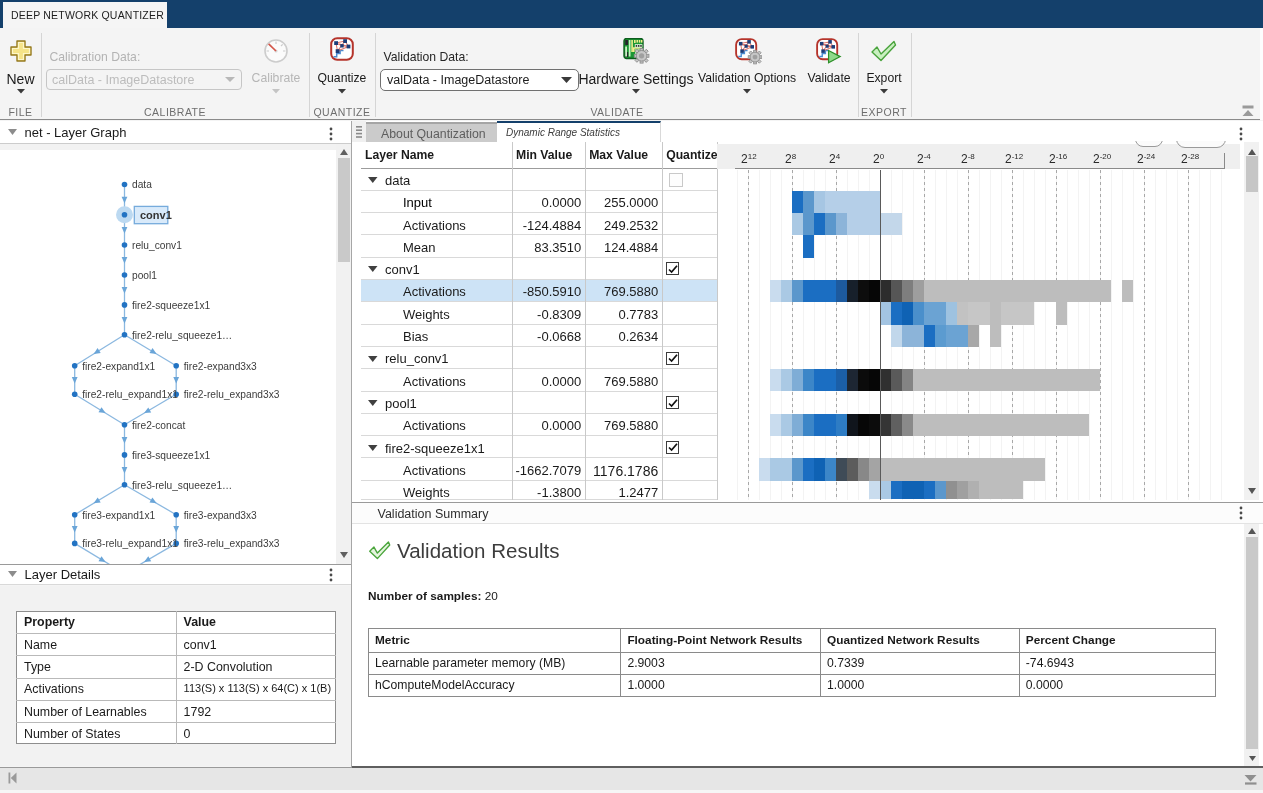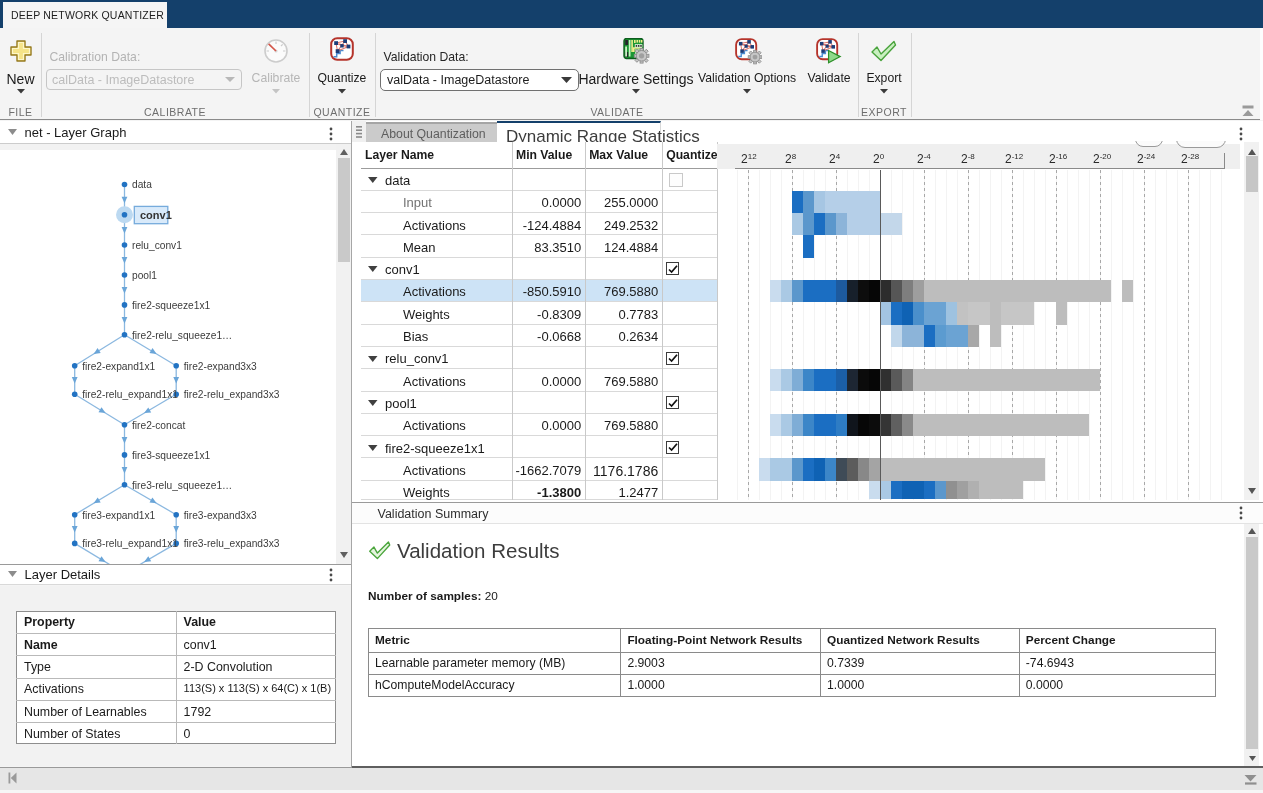--- a/index.html
+++ b/index.html
@@ -270,21 +270,21 @@
 <svg class="abs" style="left:329px;top:568px;" width="4" height="14">
     <circle cx="2" cy="2" r="1.4" fill="#4a4a4a"></circle>
     <circle cx="2" cy="7" r="1.4" fill="#4a4a4a"></circle>
     <circle cx="2" cy="12" r="1.4" fill="#4a4a4a"></circle>
   </svg>
 <div class="abs" style="left:0;top:585.5px;width:351px;height:180.5px;background:#f2f2f2;"></div>
 <div class="abs" style="left:16px;top:610.7px;width:320px;height:133.8px;background:#ffffff;border:1px solid #8e8e8e;box-sizing:border-box;"></div>
 <div class="tx" style="left:24px;top:615.3000000000001px;font-size:12.4px;font-weight:bold;color:#1a1a1a;">Property</div>
 <div class="tx" style="left:183.6px;top:615.3000000000001px;font-size:12.4px;font-weight:bold;color:#1a1a1a;">Value</div>
 <div class="abs" style="left:16px;top:633.0px;width:320px;height:1px;background:#b9b9b9;"></div>
-<div class="tx" style="left:24px;top:637.6px;font-size:12.4px;font-weight:bold;color:#1a1a1a;">Name</div>
+<div class="tx" style="left:24px;top:637.6px;font-size:12.4px;font-weight:normal;color:#1a1a1a;">Name</div>
 <div class="tx" style="left:183.6px;top:637.6px;font-size:12.4px;font-weight:normal;color:#1a1a1a;">conv1</div>
 <div class="abs" style="left:16px;top:655.3000000000001px;width:320px;height:1px;background:#b9b9b9;"></div>
 <div class="tx" style="left:24px;top:659.9000000000001px;font-size:12.4px;font-weight:normal;color:#1a1a1a;">Type</div>
 <div class="tx" style="left:183.6px;top:659.9000000000001px;font-size:12.4px;font-weight:normal;color:#1a1a1a;">2-D Convolution</div>
 <div class="abs" style="left:16px;top:677.6px;width:320px;height:1px;background:#b9b9b9;"></div>
 <div class="tx" style="left:24px;top:682.2px;font-size:12.4px;font-weight:normal;color:#1a1a1a;">Activations</div>
 <div class="tx" style="left:183.6px;top:682.2px;font-size:11px;font-weight:normal;color:#1a1a1a;">113(S) x 113(S) x 64(C) x 1(B)</div>
 <div class="abs" style="left:16px;top:699.9000000000001px;width:320px;height:1px;background:#b9b9b9;"></div>
 <div class="tx" style="left:24px;top:704.5000000000001px;font-size:12.4px;font-weight:normal;color:#1a1a1a;">Number of Learnables</div>
 <div class="tx" style="left:183.6px;top:704.5000000000001px;font-size:12.4px;font-weight:normal;color:#1a1a1a;">1792</div>
@@ -299,34 +299,34 @@
 <g fill="#8a8a8a">
       <rect x="1" y="0" width="6" height="1.6"></rect>
       <rect x="1" y="3.4" width="6" height="1.6"></rect>
 <rect x="1" y="6.8" width="6" height="1.6"></rect>
       <rect x="1" y="10.2" width="6" height="1.6"></rect>
     </g>
   </svg>
 <div class="abs" style="left:365.6px;top:122px;width:131.4px;height:20px;background:#cbcbcb;border-top:2px solid #a5a5a5;box-sizing:border-box;"></div>
 <div class="tx" style="left:381px;top:126.5px;font-size:12.3px;color:#5e5e5e;">About Quantization</div>
 <div class="abs" style="left:497px;top:121px;width:164px;height:21px;background:#ffffff;border-top:2.5px solid #14406b;border-right:1px solid #d9d9d9;box-sizing:border-box;"></div>
-<div class="tx" style="left:506px;top:126.5px;font-size:17px;color:#3c3c3c;">Dynamic Range Statistics</div>
+<div class="tx" style="left:506px;top:126.5px;font-size:10px;color:#3c3c3c;font-style:italic;">Dynamic Range Statistics</div>
 <div class="abs" style="left:361px;top:142px;width:355.6px;height:26.5px;background:#ffffff;border-bottom:1px solid #9c9c9c;box-sizing:border-box;"></div>
 <div class="tx" style="left:365px;top:148px;font-size:12.2px;font-weight:bold;color:#1a1a1a;">Layer Name</div>
 <div class="tx" style="left:516px;top:148px;font-size:12.2px;font-weight:bold;color:#1a1a1a;">Min Value</div>
 <div class="tx" style="left:589.2px;top:148px;font-size:12.2px;font-weight:bold;color:#1a1a1a;">Max Value</div>
 <div class="tx" style="left:666.2px;top:148px;font-size:12.2px;font-weight:bold;color:#1a1a1a;">Quantize</div>
 <div class="abs" style="left:361px;top:189.8px;width:355.6px;height:1px;background:#d9d9d9;"></div>
 <svg class="abs" style="left:368px;top:177.1px;" width="9.5" height="6">
     <polygon points="0,0 9.5,0 4.75,6" fill="#404040"></polygon>
   </svg>
 <div class="tx" style="left:385px;top:172.9px;font-size:13px;color:#1a1a1a;">data</div>
 <div class="abs" style="left:669px;top:173.1px;width:13.5px;height:13.5px;border:1.5px solid #c9c9c9;background:#fdfdfd;box-sizing:border-box;"></div>
 <div class="abs" style="left:361px;top:212.1px;width:355.6px;height:1px;background:#d9d9d9;"></div>
-<div class="tx" style="left:403px;top:195.2px;font-size:13px;color:#737373;">Input</div>
+<div class="tx" style="left:403px;top:195.2px;font-size:13px;color:#000000;">Input</div>
 <div class="tx" style="right:681.8px;top:195.2px;font-size:13px;color:#1a1a1a;">0.0000</div>
 <div class="tx" style="right:604.8px;top:195.2px;font-size:13px;color:#1a1a1a;">255.0000</div>
 <div class="abs" style="left:361px;top:234.4px;width:355.6px;height:1px;background:#d9d9d9;"></div>
 <div class="tx" style="left:403px;top:217.5px;font-size:13px;color:#1a1a1a;">Activations</div>
 <div class="tx" style="right:681.8px;top:217.5px;font-size:13px;color:#1a1a1a;">-124.4884</div>
 <div class="tx" style="right:604.8px;top:217.5px;font-size:13px;color:#1a1a1a;">249.2532</div>
 <div class="abs" style="left:361px;top:256.7px;width:355.6px;height:1px;background:#d9d9d9;"></div>
 <div class="tx" style="left:403px;top:239.8px;font-size:13px;color:#1a1a1a;">Mean</div>
 <div class="tx" style="right:681.8px;top:239.8px;font-size:13px;color:#1a1a1a;">83.3510</div>
 <div class="tx" style="right:604.8px;top:239.8px;font-size:13px;color:#1a1a1a;">124.4884</div>
@@ -386,21 +386,21 @@
 <div class="abs" style="left:666px;top:440.7px;width:13px;height:13px;border:1.5px solid #3c3c3c;background:#ffffff;box-sizing:border-box;"></div>
 <svg class="abs" style="left:668px;top:443.1px;" width="10" height="9">
     <path d="M1 4.5 L3.6 7 L9 0.8" fill="none" stroke="#111" stroke-width="1.7"></path>
   </svg>
 <div class="abs" style="left:361px;top:479.7px;width:355.6px;height:1px;background:#d9d9d9;"></div>
 <div class="tx" style="left:403px;top:462.8px;font-size:13px;color:#1a1a1a;">Activations</div>
 <div class="tx" style="right:681.8px;top:462.8px;font-size:13px;color:#1a1a1a;">-1662.7079</div>
 <div class="tx" style="right:604.8px;top:462.8px;font-size:14px;color:#1a1a1a;">1176.1786</div>
 <div class="abs" style="left:361px;top:499.0px;width:355.6px;height:1px;background:#d9d9d9;"></div>
 <div class="tx" style="left:403px;top:485.1px;font-size:13px;color:#1a1a1a;">Weights</div>
-<div class="tx" style="right:681.8px;top:485.1px;font-size:13px;color:#1a1a1a;font-weight:bold;">-1.3800</div>
+<div class="tx" style="right:681.8px;top:485.1px;font-size:13px;color:#1a1a1a;">-1.3800</div>
 <div class="tx" style="right:604.8px;top:485.1px;font-size:13px;color:#1a1a1a;">1.2477</div>
 <div class="abs" style="left:512px;top:142px;width:1px;height:358px;background:#c9c9c9;"></div>
 <div class="abs" style="left:585.2px;top:142px;width:1px;height:358px;background:#c9c9c9;"></div>
 <div class="abs" style="left:662.2px;top:142px;width:1px;height:358px;background:#c9c9c9;"></div>
 <div class="abs" style="left:716.6px;top:142px;width:1px;height:358px;background:#c9c9c9;"></div>
 <div class="abs" style="left:512px;top:142px;width:1px;height:27px;background:#c9c9c9;"></div>
 <div class="abs" style="left:717px;top:143.5px;width:523px;height:25.5px;background:#efefef;"></div>
 <div class="abs" style="left:1130px;top:140.5px;width:120px;height:10px;overflow:hidden;">
     <div style="position:absolute;left:5px;top:-14px;width:28px;height:20px;border:1px solid #9a9a9a;border-radius:8px;background:#fbfbfb;box-sizing:border-box;"></div>
     <div style="position:absolute;left:46px;top:-14px;width:50px;height:21px;border:1px solid #9a9a9a;border-radius:9px;background:#fbfbfb;box-sizing:border-box;"></div>

